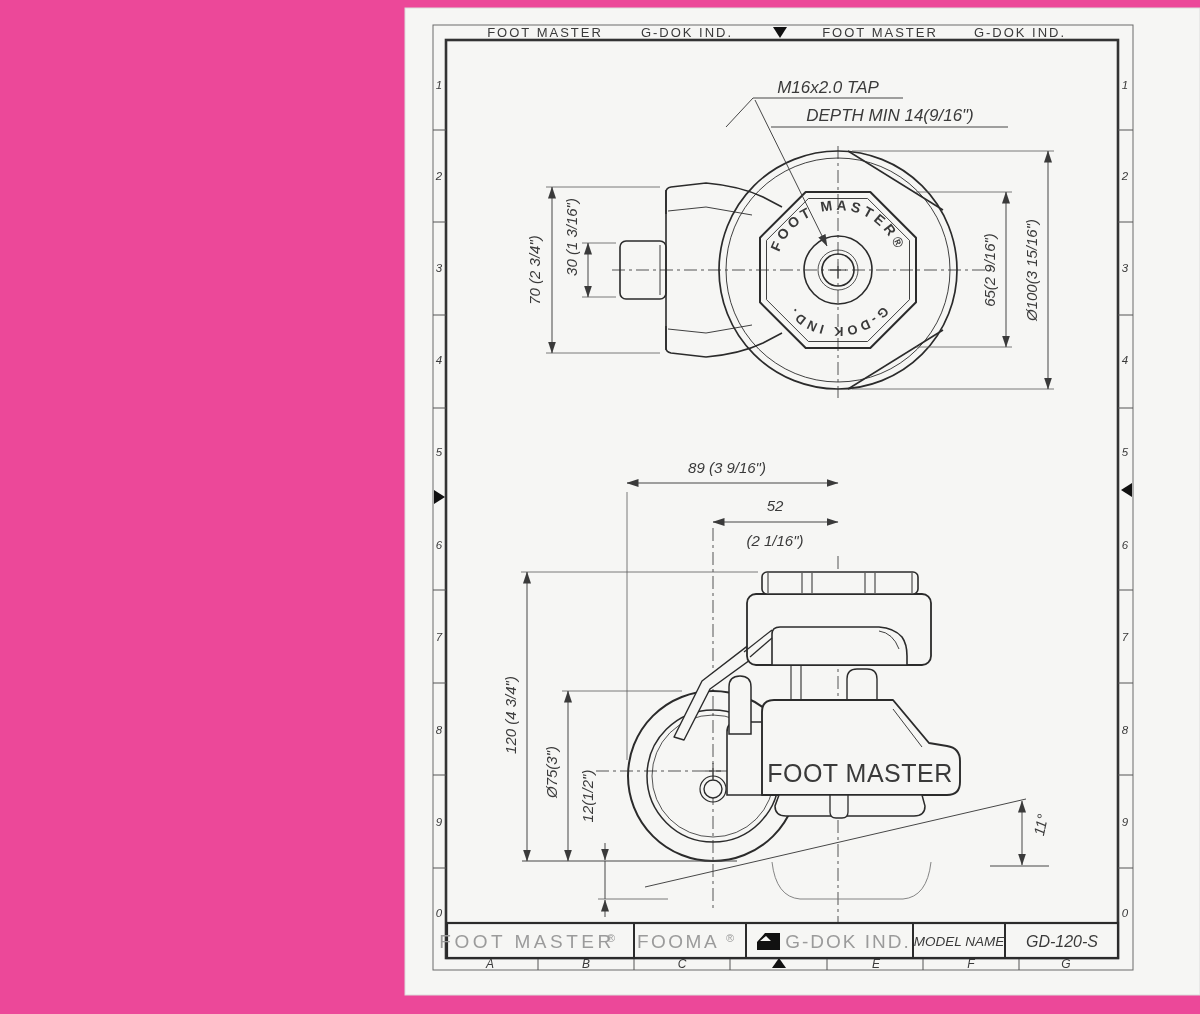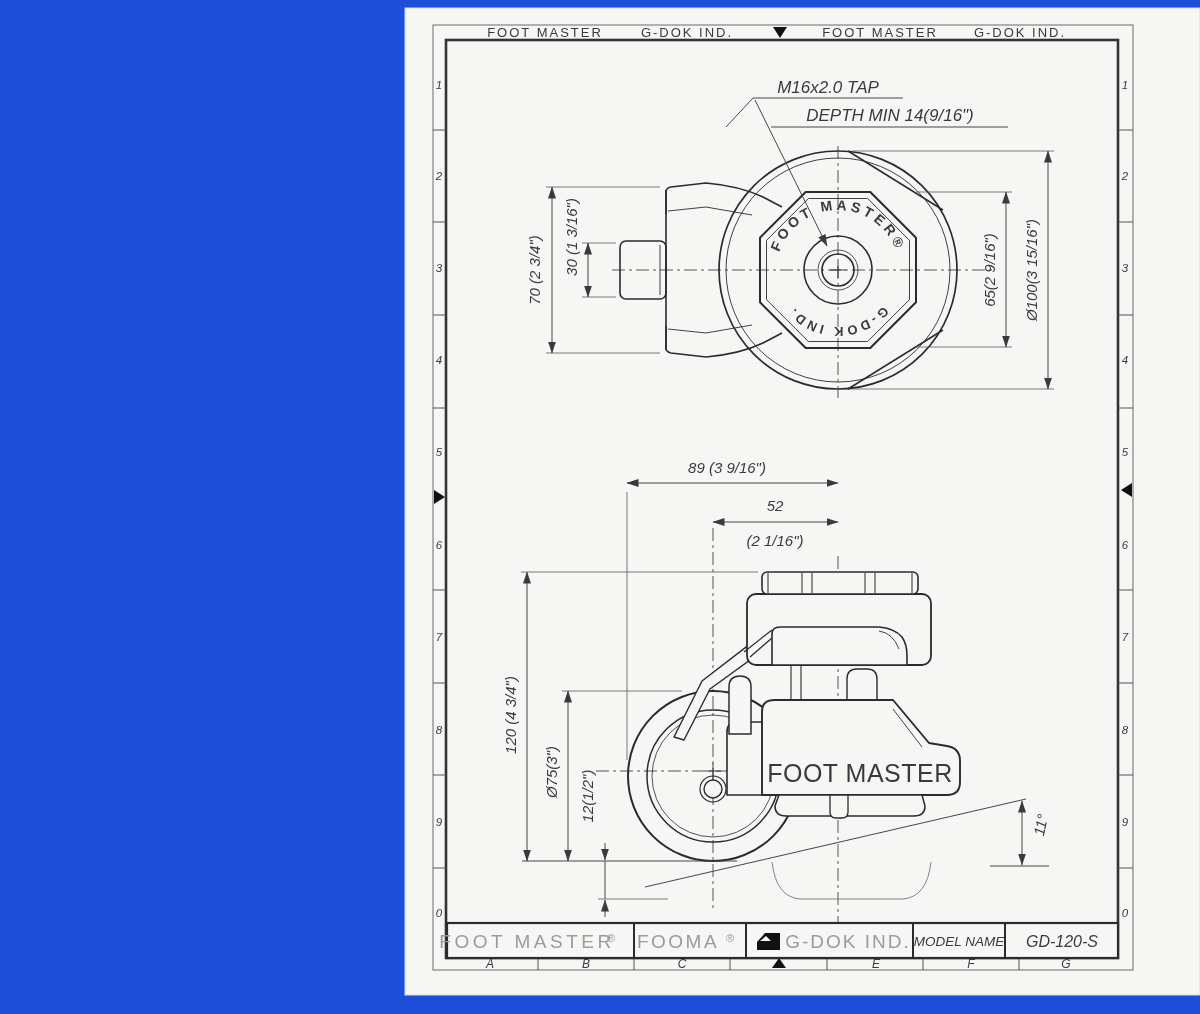--- a/index.html
+++ b/index.html
@@ -1,16 +1,16 @@
 <!DOCTYPE html>
 <html><head>
 <meta charset="utf-8">
 <style>
   html,body{margin:0;padding:0;background:#e9e9e9;}
-  .stage{position:relative;width:1200px;height:1014px;background:#1d4ed8;overflow:hidden;
+  .stage{position:relative;width:1200px;height:1014px;background:#ec4899;overflow:hidden;
          font-family:"Liberation Sans", sans-serif;}
   svg{position:absolute;left:0;top:0;}
   text{fill:#3a3a3a;}
   .cad{font-family:"Liberation Sans", sans-serif;font-style:italic;fill:#3a3a3a;}
   .gray{fill:#9b9b9b;}
   .part{stroke:#2b2b2b;fill:none;}
   .fillpart{stroke:#2b2b2b;fill:#f6f6f4;}
   .dim{stroke:#474747;stroke-width:1;fill:none;}
   .ext{stroke:#5a5a5a;stroke-width:0.8;fill:none;}
   .cl{stroke:#555;stroke-width:1;fill:none;stroke-dasharray:13 4 3 4;}

